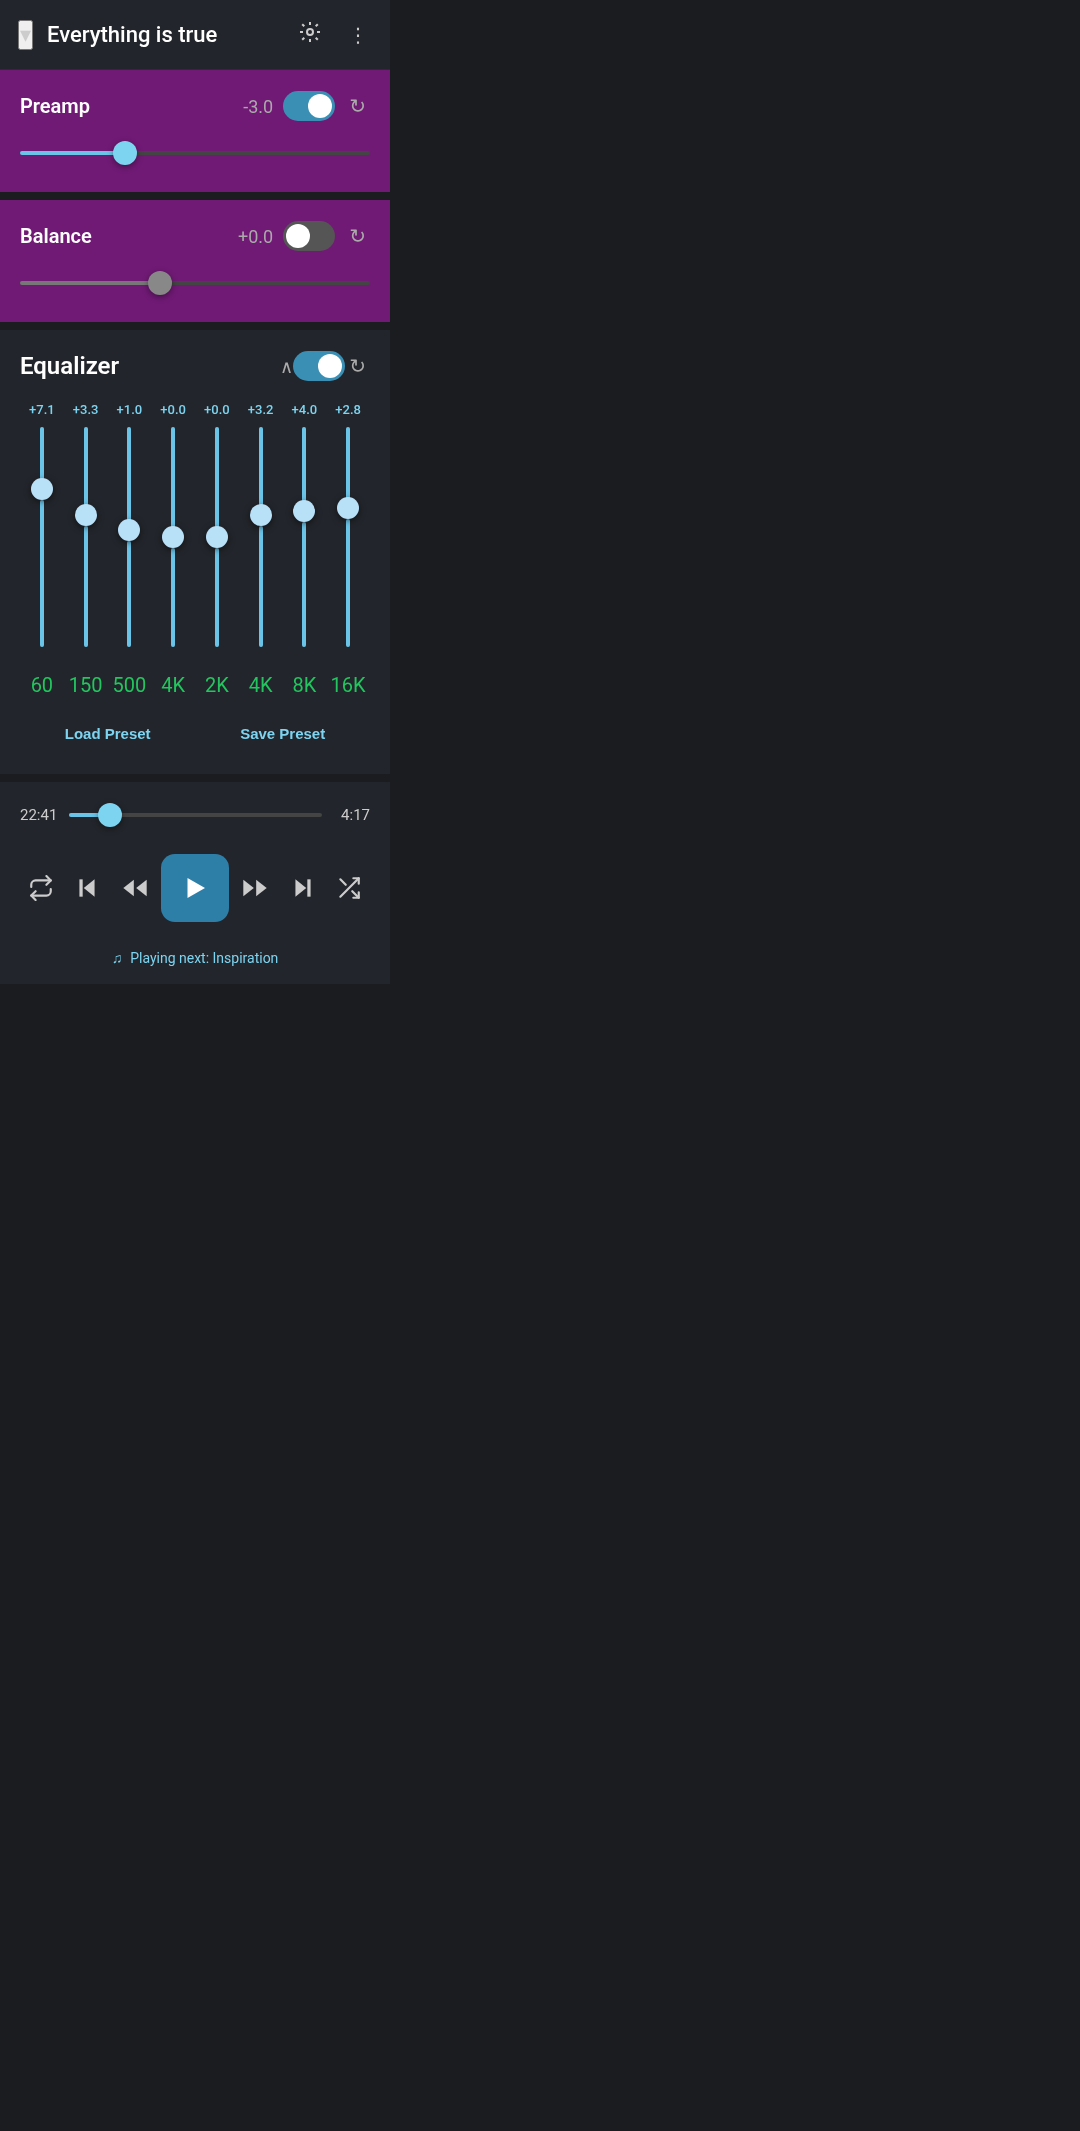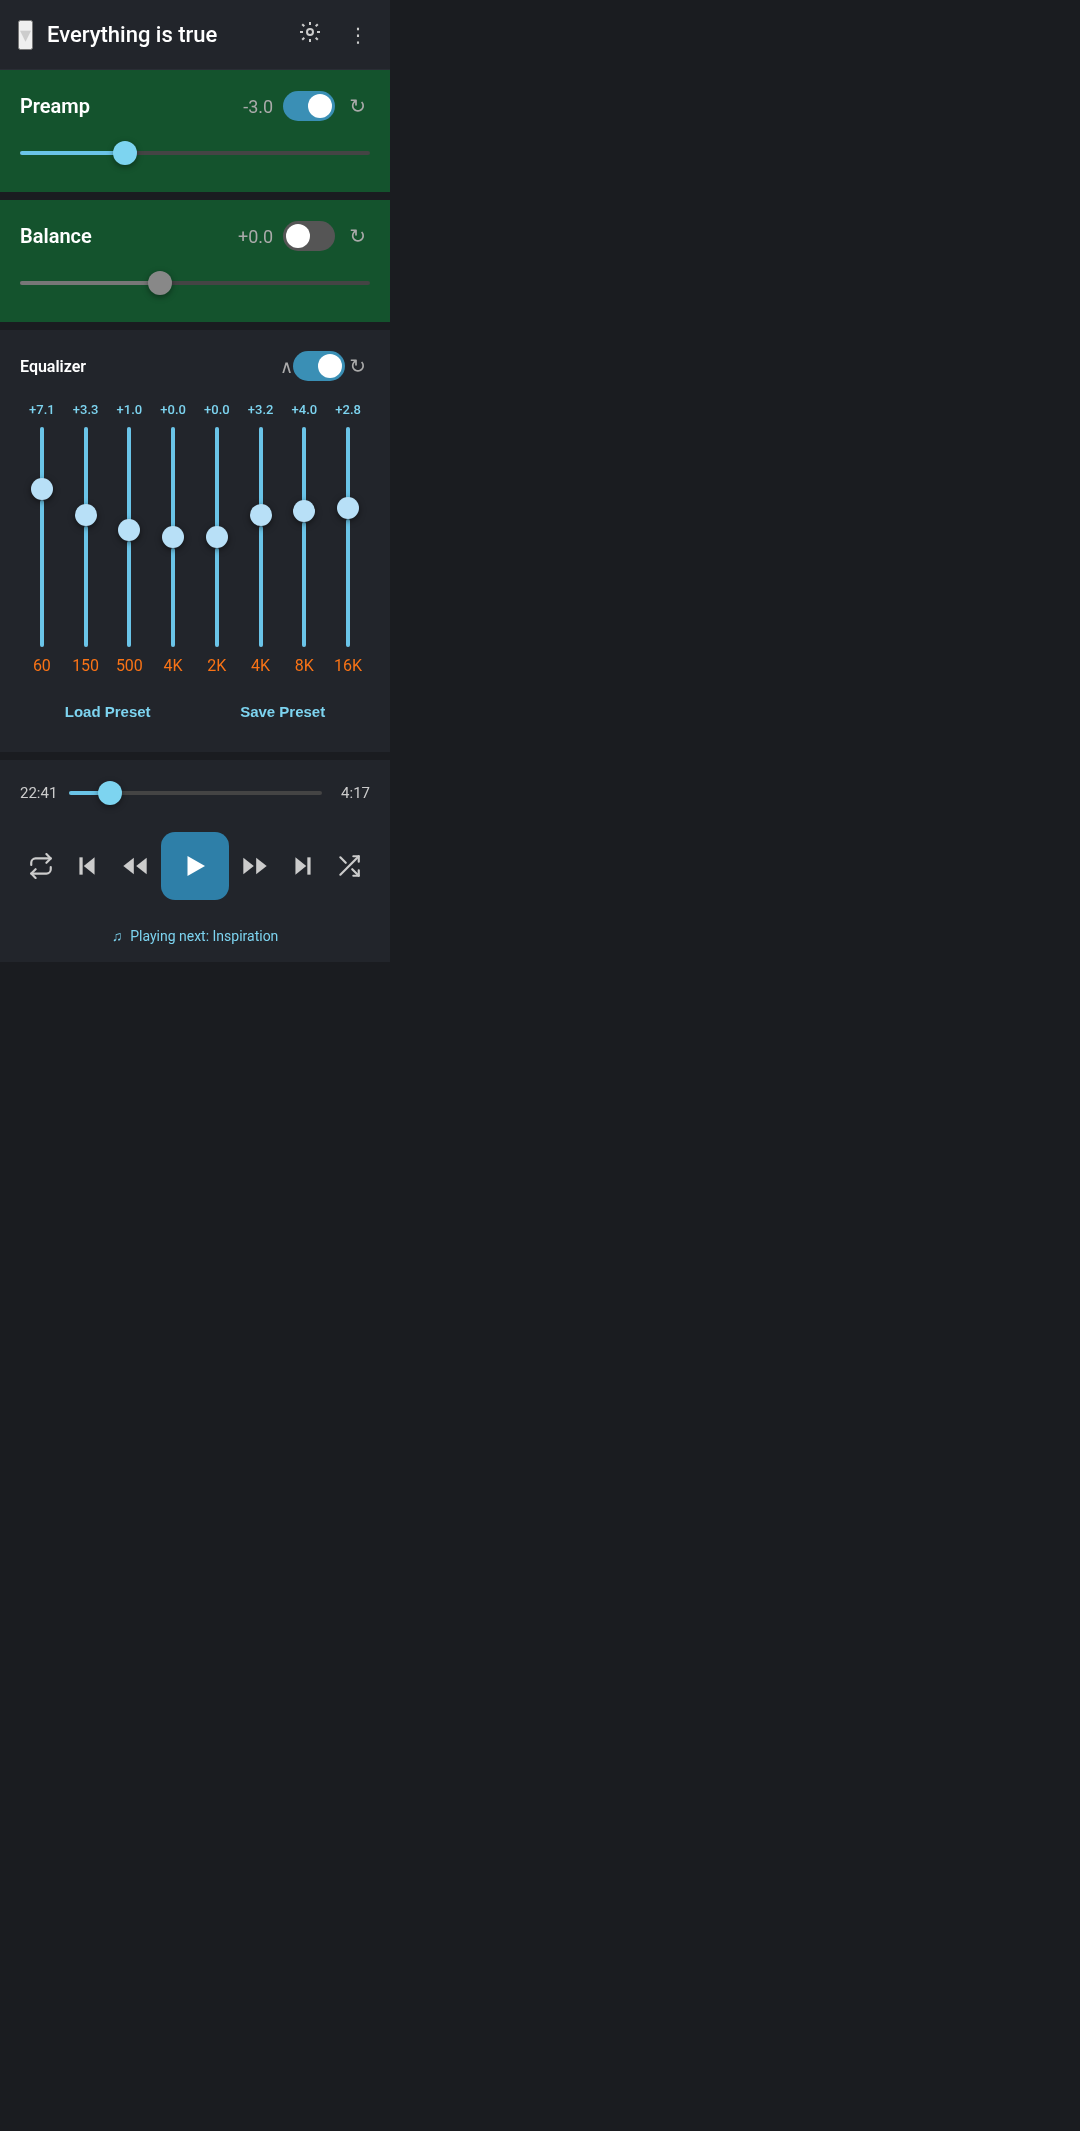--- a/index.html
+++ b/index.html
@@ -43,21 +43,21 @@
       color: #ccc;
       font-size: 20px;
       cursor: pointer;
       background: none;
       border: none;
       padding: 4px;
     }
 
     
     .section {
-      background: #14532d;
+      background: #701a75;
       margin-bottom: 8px;
       padding: 20px 20px 24px;
     }
 
     .section-row {
       display: flex;
       align-items: center;
       gap: 10px;
       margin-bottom: 16px;
     }
@@ -147,21 +147,21 @@
       background: #22252b;
       margin-bottom: 8px;
       padding: 20px 20px 24px;
     }
     .eq-header-row {
       display: flex;
       align-items: center;
       margin-bottom: 20px;
     }
     .eq-label {
-      font-size: 16px;
+      font-size: 24px;
       font-weight: 600;
       color: #fff;
       flex: 1;
     }
     .eq-chevron {
       font-size: 18px;
       color: #aaa;
       margin-left: 8px;
       margin-right: auto;
     }
@@ -225,23 +225,23 @@
       height: 22px;
       border-radius: 50%;
       background: #b8e0f7;
       position: absolute;
       left: 50%;
       transform: translateX(-50%);
       cursor: pointer;
       box-shadow: 0 2px 6px rgba(0,0,0,0.5);
     }
     .eq-band-freq {
-      font-size: 16px;
-      color: #f97316;
-      margin-top: 9px;
+      font-size: 20px;
+      color: #22c55e;
+      margin-top: 26px;
     }
 
     
     .eq-preset-row {
       display: flex;
       justify-content: space-around;
       margin-top: 20px;
     }
     .preset-btn {
       font-size: 15px;

